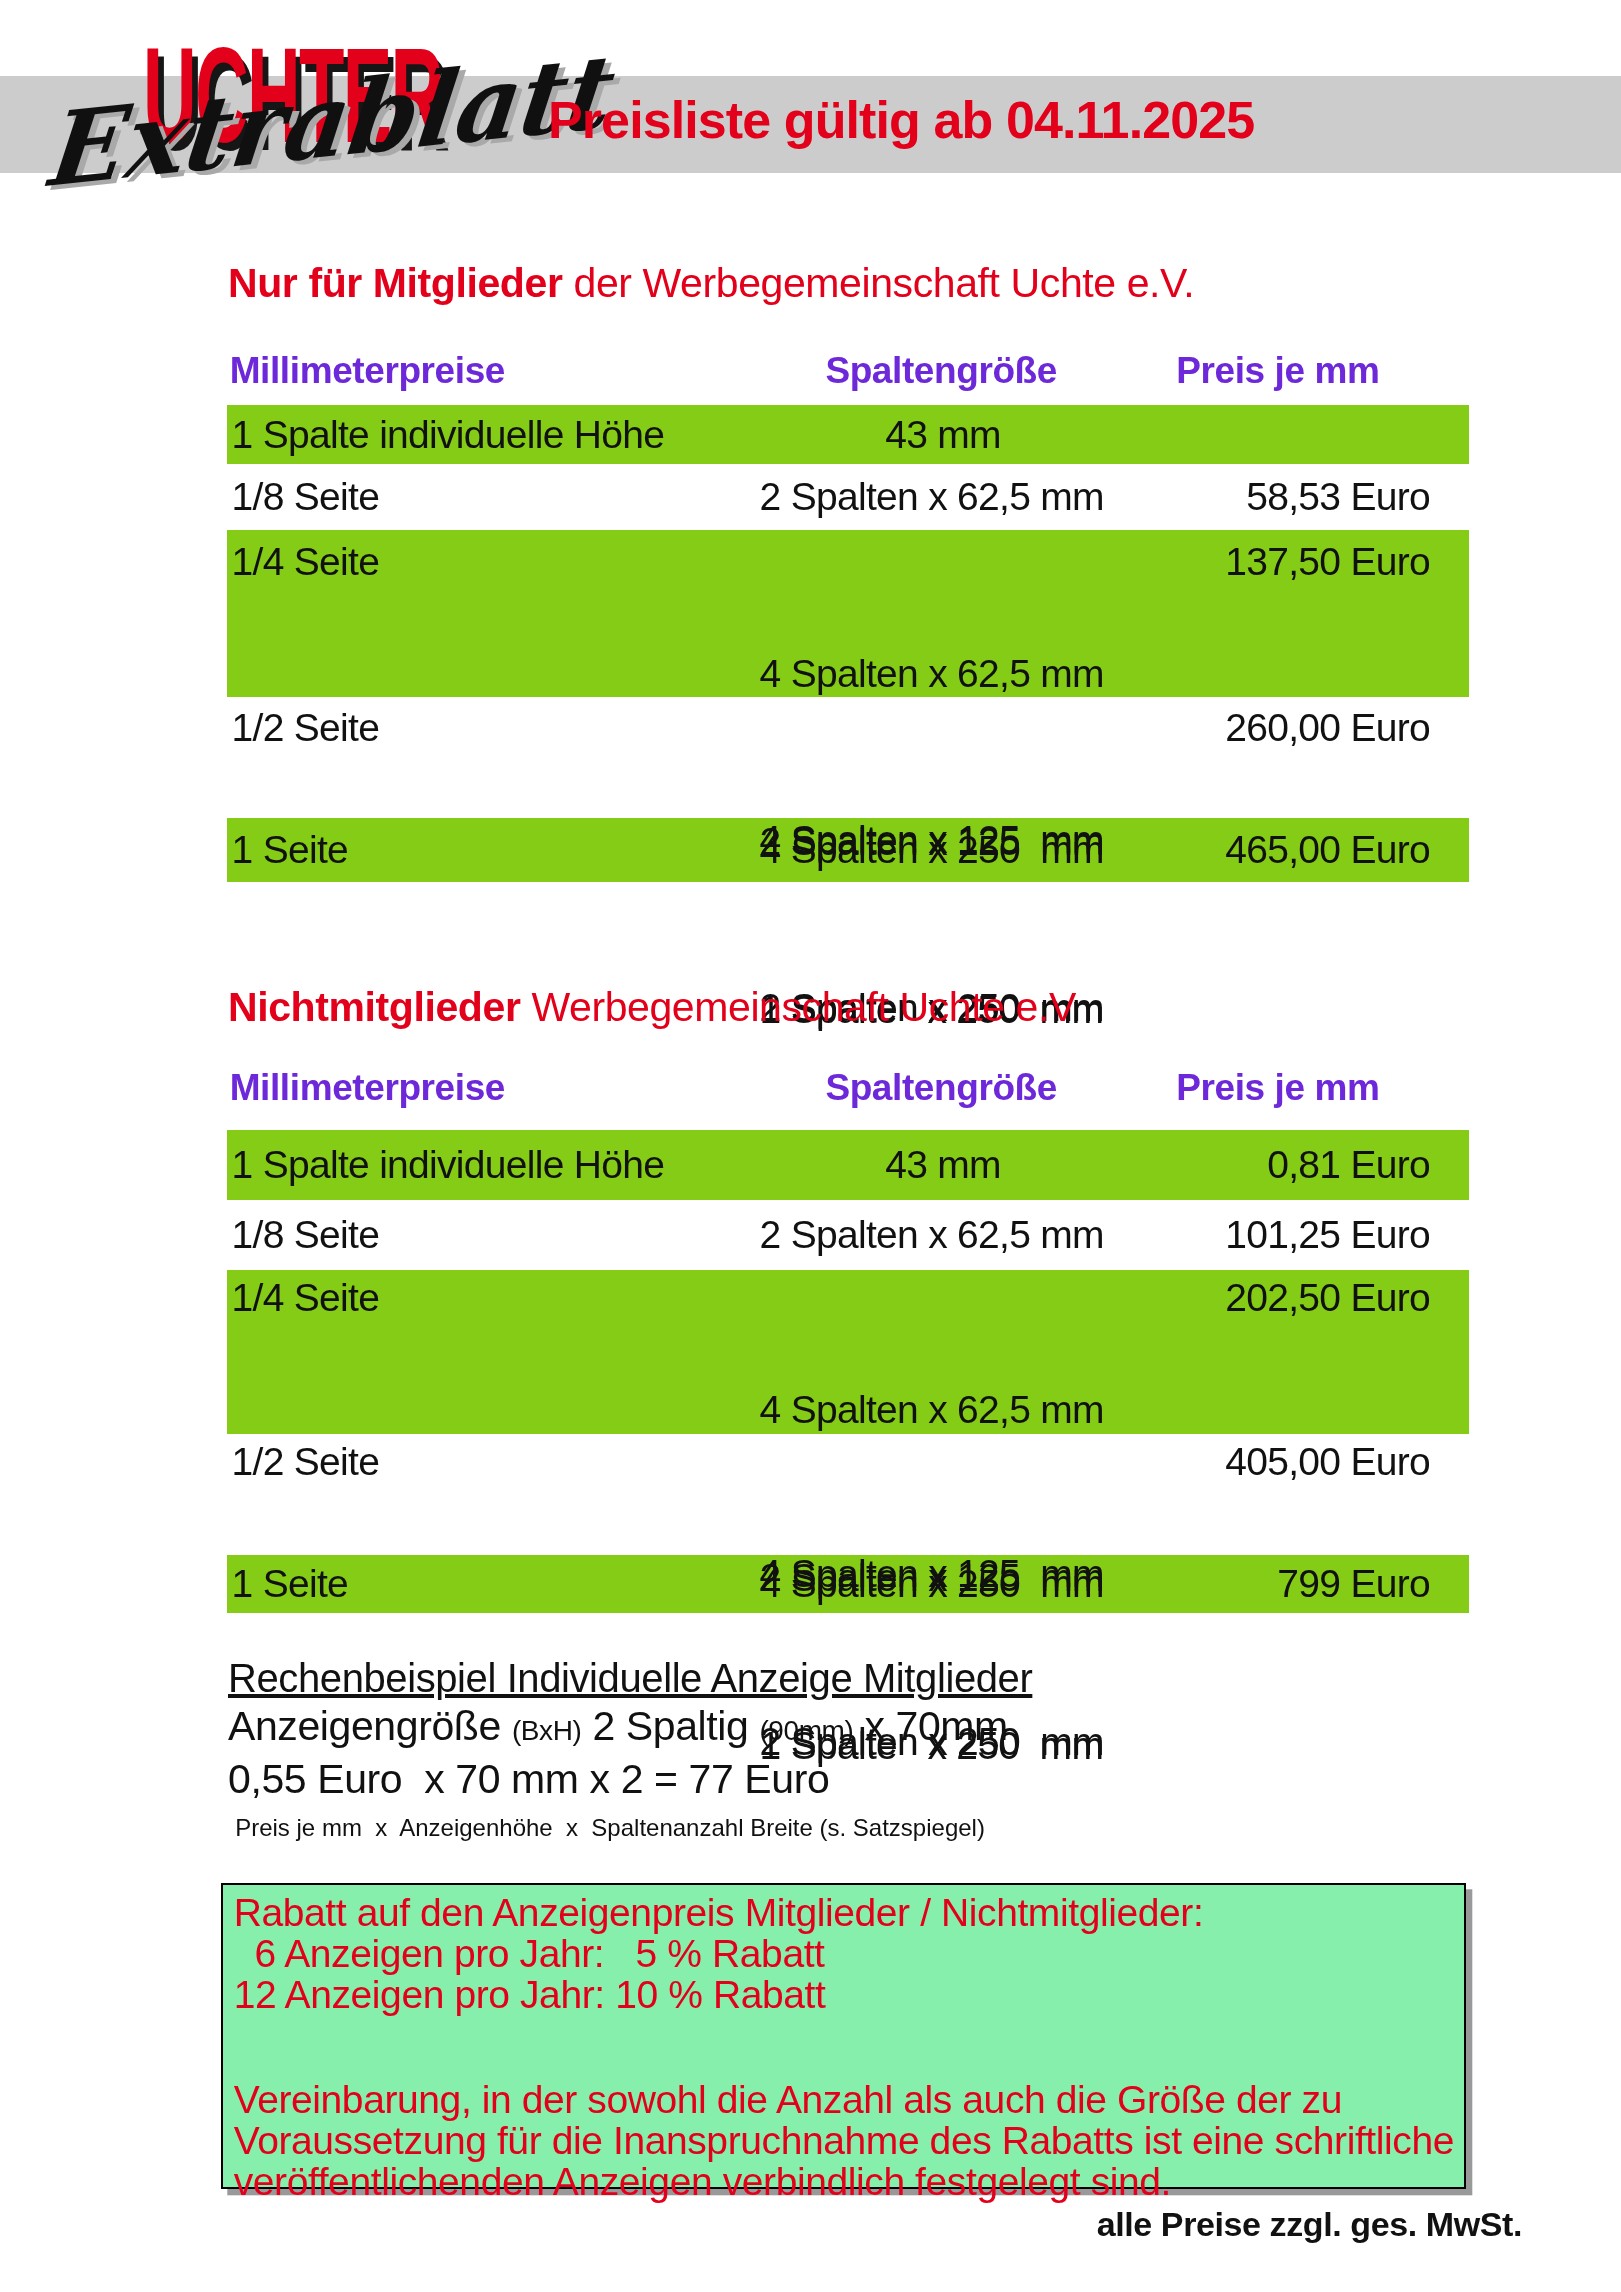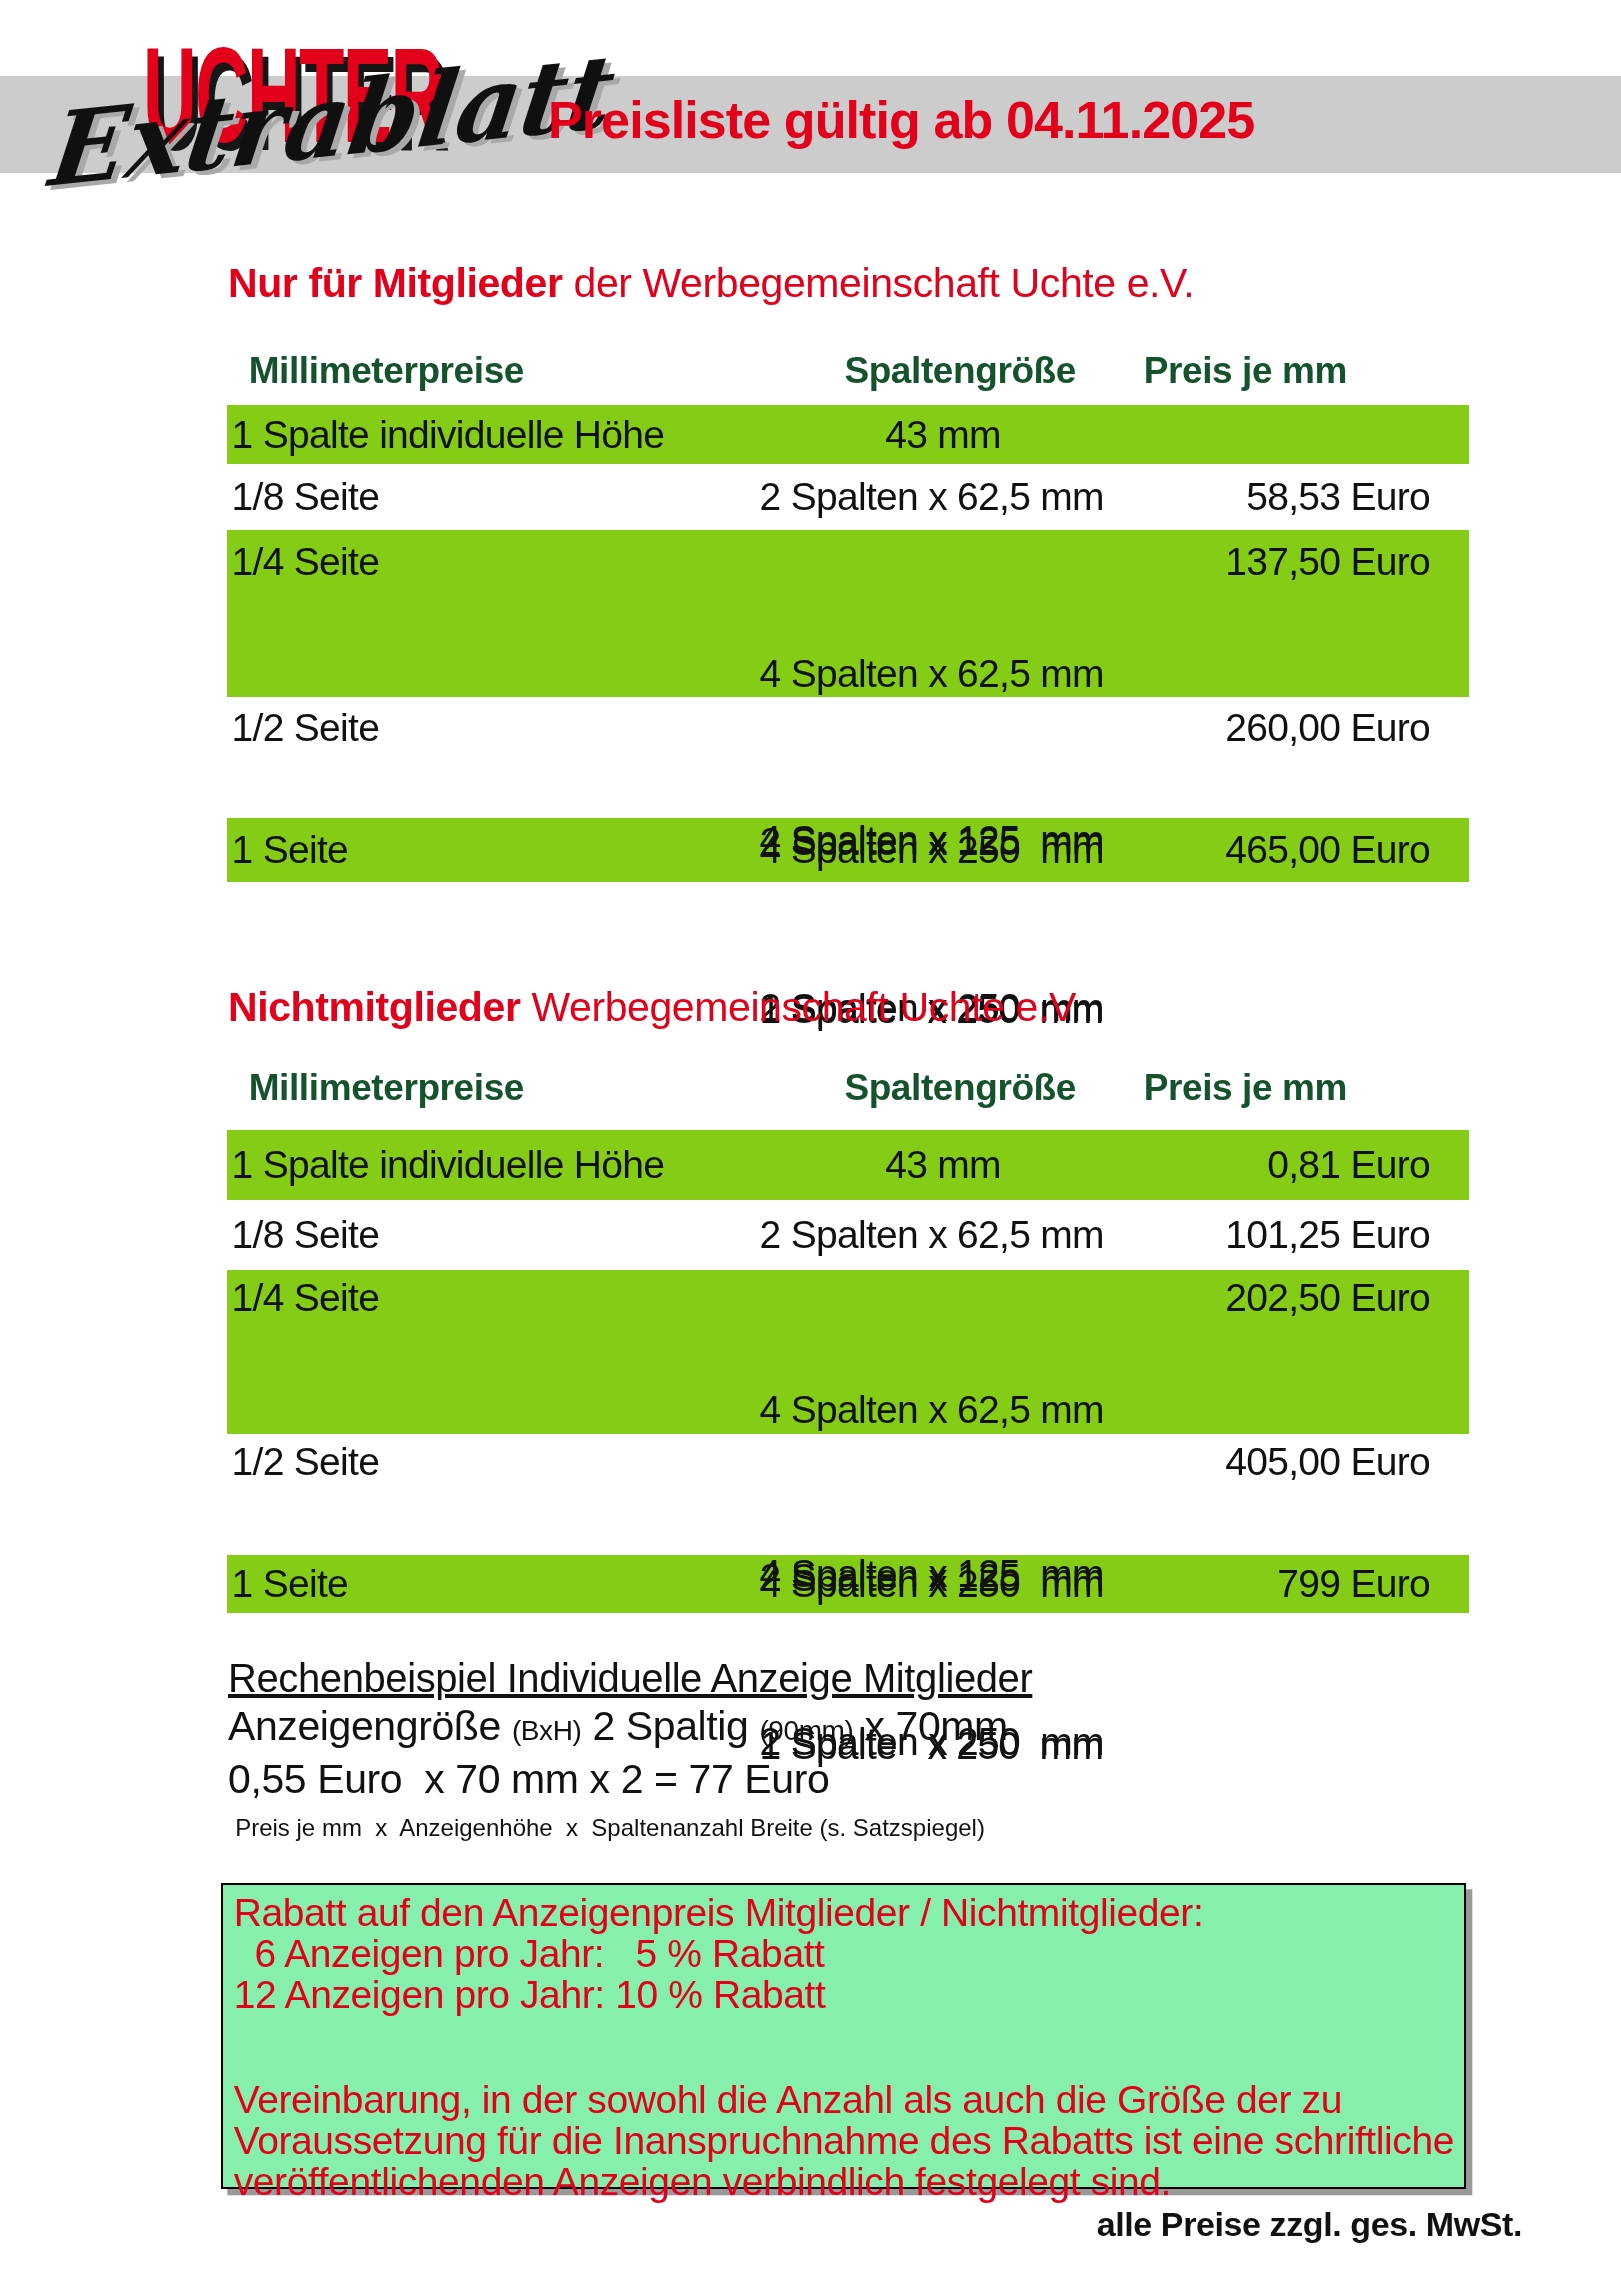--- a/index.html
+++ b/index.html
@@ -25,25 +25,25 @@
     font-family:"DejaVu Serif", serif; font-style:italic; font-weight:bold;
     font-size:100px; color:#101010; text-shadow:6.3px 4.5px 0 #a9a9a9;
     transform:rotate(-6deg) skewX(-14deg); transform-origin:left center; white-space:pre;
   }
   
   .sec-title { position:absolute; left:228px; font-size:41px; color:#e2001a; letter-spacing:-0.4px; line-height:1.05; }
   .sec-title .b { font-weight:bold; }
   
   .thead {
     position:absolute; left:227px; width:1242px; display:flex;
-    font-weight:bold; color:#14532d; font-size:37px; letter-spacing:-0.4px; line-height:1.1;margin-left:19px;
+    font-weight:bold; color:#6d28d9; font-size:37px; letter-spacing:-0.4px; line-height:1.1;
   }
   .thead .h1 { width:528px; padding-left:2.7px; }
   .thead .h2 { width:367px; text-align:center; }
-  .thead .h3 { flex:1; text-align:left; padding-right:38px; }
+  .thead .h3 { flex:1; text-align:center; padding-right:38px; }
   
   .tbl { position:absolute; left:227px; width:1242px; }
   .trow { display:flex; font-size:39px; letter-spacing:-0.7px; color:#111; line-height:56px; align-items:flex-start; }
   .trow.gray { background:#84cc16; }
   .trow.vc { align-items:center; }
   .c1 { width:528px; padding-left:4.5px; white-space:pre; }
   .c2 { width:367px; white-space:pre; }
   .c2.center { text-align:center; }
   .c3 { flex:1; text-align:right; padding-right:39px; white-space:pre; } .pt4 { padding-top:3.6px; }
   

